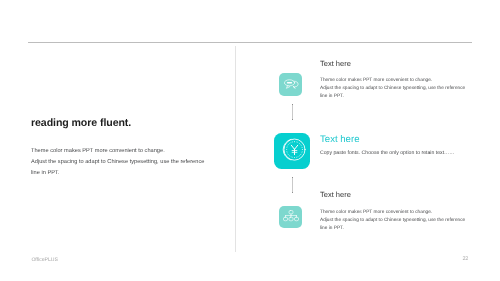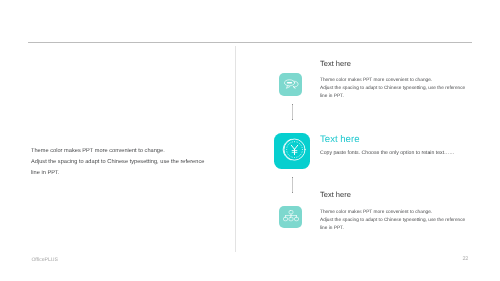--- a/index.html
+++ b/index.html
@@ -34,20 +34,21 @@
   .footer-page{position:absolute;left:462.4px;top:256.2px;font-size:5.3px;color:#a8a8a8;}
 </style>
 </head>
 <body>
 
 <div class="slide">
   <div class="top-rule"></div>
   <div class="v-divider"></div>
 
   <div class="title">
+    <div>reading more fluent.</div>
   </div>
 
   <div class="lead">
     <div>Theme color makes PPT more convenient to change.</div>
     <div>Adjust the spacing to adapt to Chinese typesetting, use the reference</div>
     <div>line in PPT.</div>
   </div>
 
   <div class="item">
     <div class="ibox box1">

